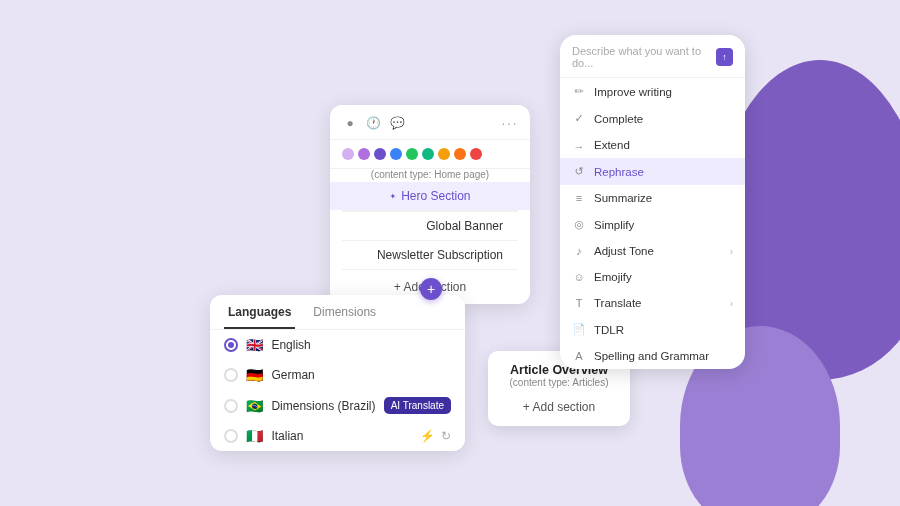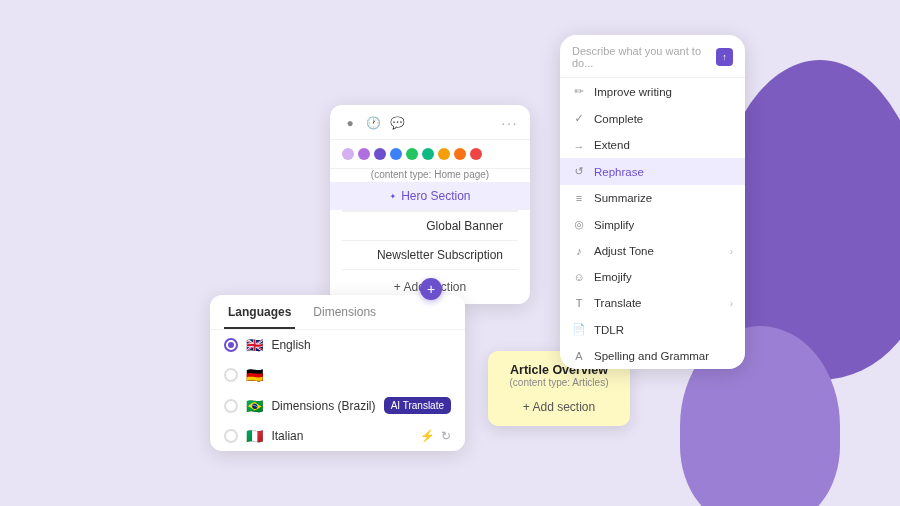--- a/index.html
+++ b/index.html
@@ -328,21 +328,21 @@
       color: #aaa;
       font-size: 12px;
     }
 
     
     .article-card {
       position: absolute;
       right: 270px;
       bottom: 80px;
       width: 142px;
-      background: #fef9c3;
+      background: #ffffff;
       border-radius: 10px;
       box-shadow: 0 4px 16px rgba(0,0,0,0.12);
       z-index: 3;
       padding: 12px 14px;
       text-align: center;
     }
     .article-card-title {
       font-size: 12.5px;
       font-weight: 600;
       color: #222;
@@ -533,20 +533,21 @@
     <div class="lang-tab">Dimensions</div>
   </div>
   <div class="lang-row">
     <div class="lang-radio active"></div>
     <span class="lang-flag">🇬🇧</span>
     <span class="lang-name">English</span>
   </div>
   <div class="lang-row">
     <div class="lang-radio"></div>
     <span class="lang-flag">🇩🇪</span>
+    <span class="lang-name">German</span>
   </div>
   <div class="lang-row">
     <div class="lang-radio"></div>
     <span class="lang-flag">🇧🇷</span>
     <span class="lang-name">Dimensions (Brazil)</span>
     <span class="ai-translate-badge">AI Translate</span>
   </div>
   <div class="lang-row">
     <div class="lang-radio"></div>
     <span class="lang-flag">🇮🇹</span>

